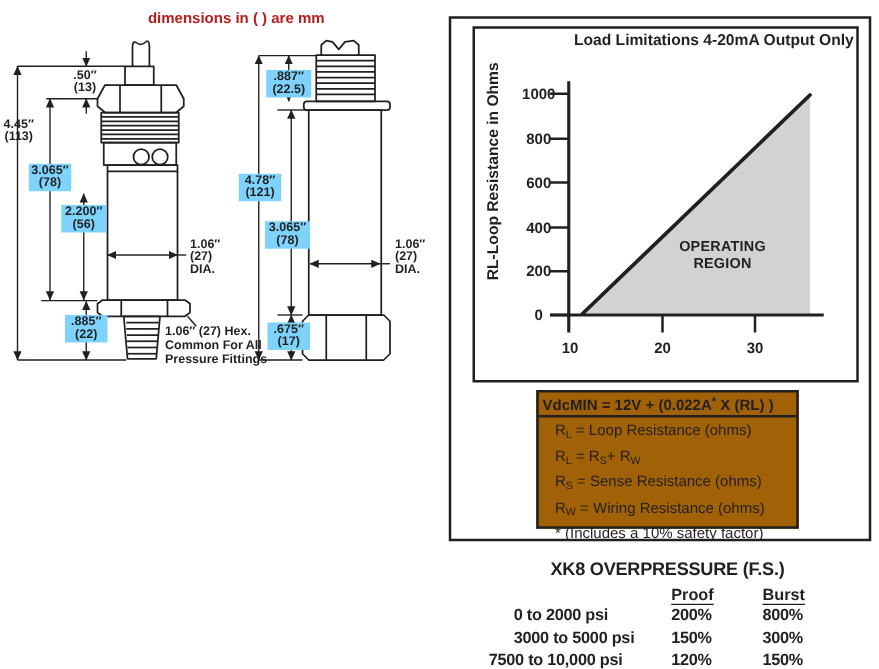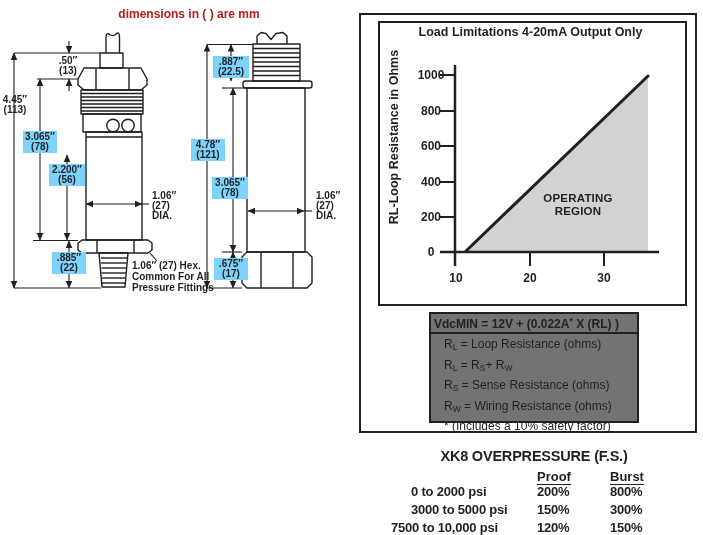--- a/index.html
+++ b/index.html
@@ -8,27 +8,27 @@
   #gfx{position:absolute;left:0;top:0;z-index:2;}
   .txt{position:absolute;z-index:3;white-space:nowrap;}
   .dim{position:absolute;z-index:4;font-weight:bold;font-size:10px;line-height:10px;
        color:#231f20;text-align:center;}
   .dim.bg{background:#7dd3fc;padding:1px 0;}
   .dim.left{text-align:left;}
   .dim div{white-space:nowrap;}
   .note{font-weight:bold;font-size:12px;color:#b91c1c;}
   .caption{font-weight:bold;font-size:14.5px;color:#4b4c4f;letter-spacing:-0.2px;}
   .box{position:absolute;border:2px solid #231f20;z-index:1;background:transparent;}
-  .chart-title{font-weight:bold;font-size:12.5px;text-align:center;}
+  .chart-title{font-weight:bold;font-size:12.5px;text-align:right;}
   .ytick{font-weight:bold;font-size:12px;text-align:center;width:34px;}
   .xtick{font-weight:bold;font-size:12px;text-align:center;width:30px;}
   .axis-label{font-weight:bold;font-size:12.5px;text-align:center;}
   .region-label{font-weight:bold;font-size:11.5px;text-align:center;width:110px;letter-spacing:0.2px;}
   #formula-box{position:absolute;left:429px;top:312px;width:206px;height:107px;
-       border:2px solid #231f20;z-index:3;background:#737373;}
+       border:2px solid #231f20;z-index:3;background:#a16207;}
   #formula-head{border-bottom:2px solid #231f20;padding:2px 2px 1px 3px;
        font-weight:bold;font-size:12px;white-space:nowrap;}
   .f-rows{padding:2px 0 0 13px;font-size:12px;line-height:17.5px;}
   .f-row{white-space:nowrap;}
   sub{font-size:8.5px;vertical-align:-2px;}
   sup{font-size:9px;vertical-align:4px;}
   .op-title{font-weight:bold;font-size:14.5px;text-align:center;width:300px;letter-spacing:-0.2px;}
   .op-head{font-weight:bold;font-size:13px;border-bottom:1.5px solid #231f20;padding-bottom:0px;}
   .op-cell{font-weight:bold;font-size:13px;letter-spacing:-0.2px;}
 </style>

